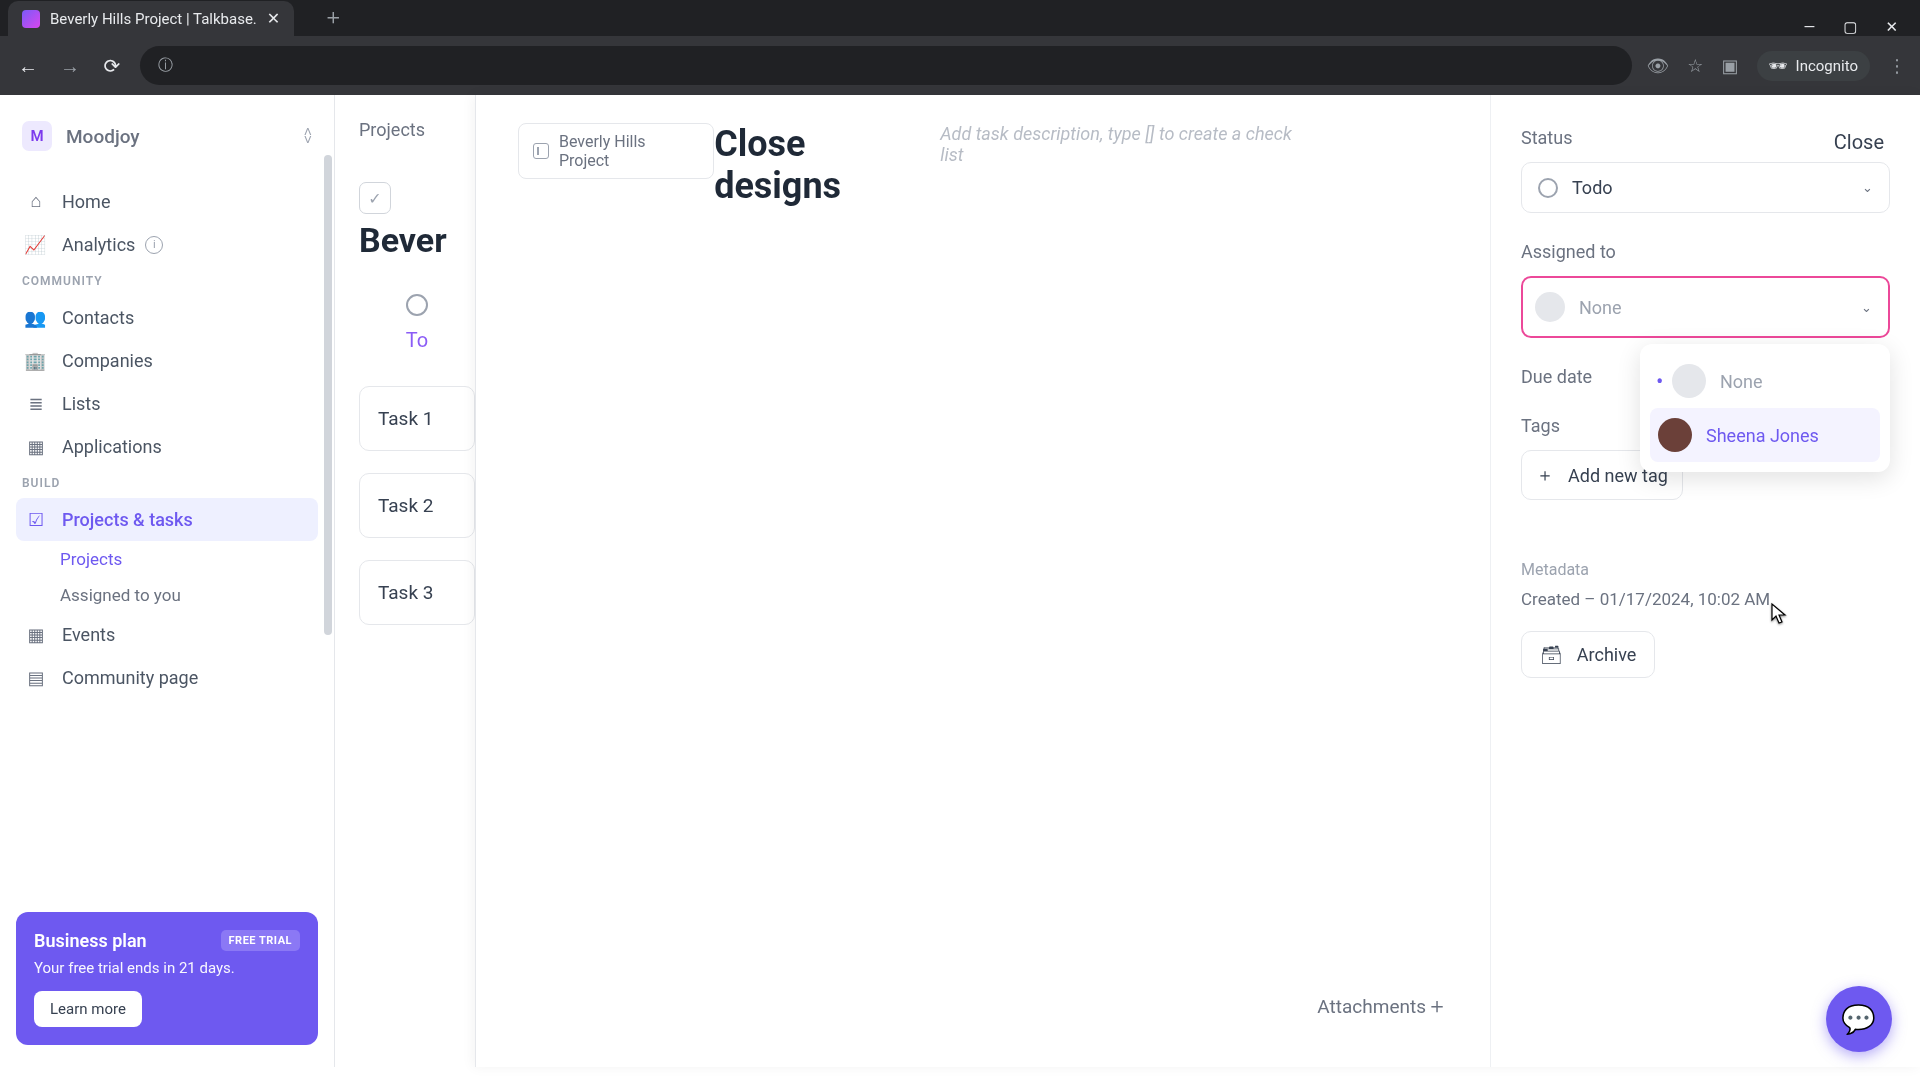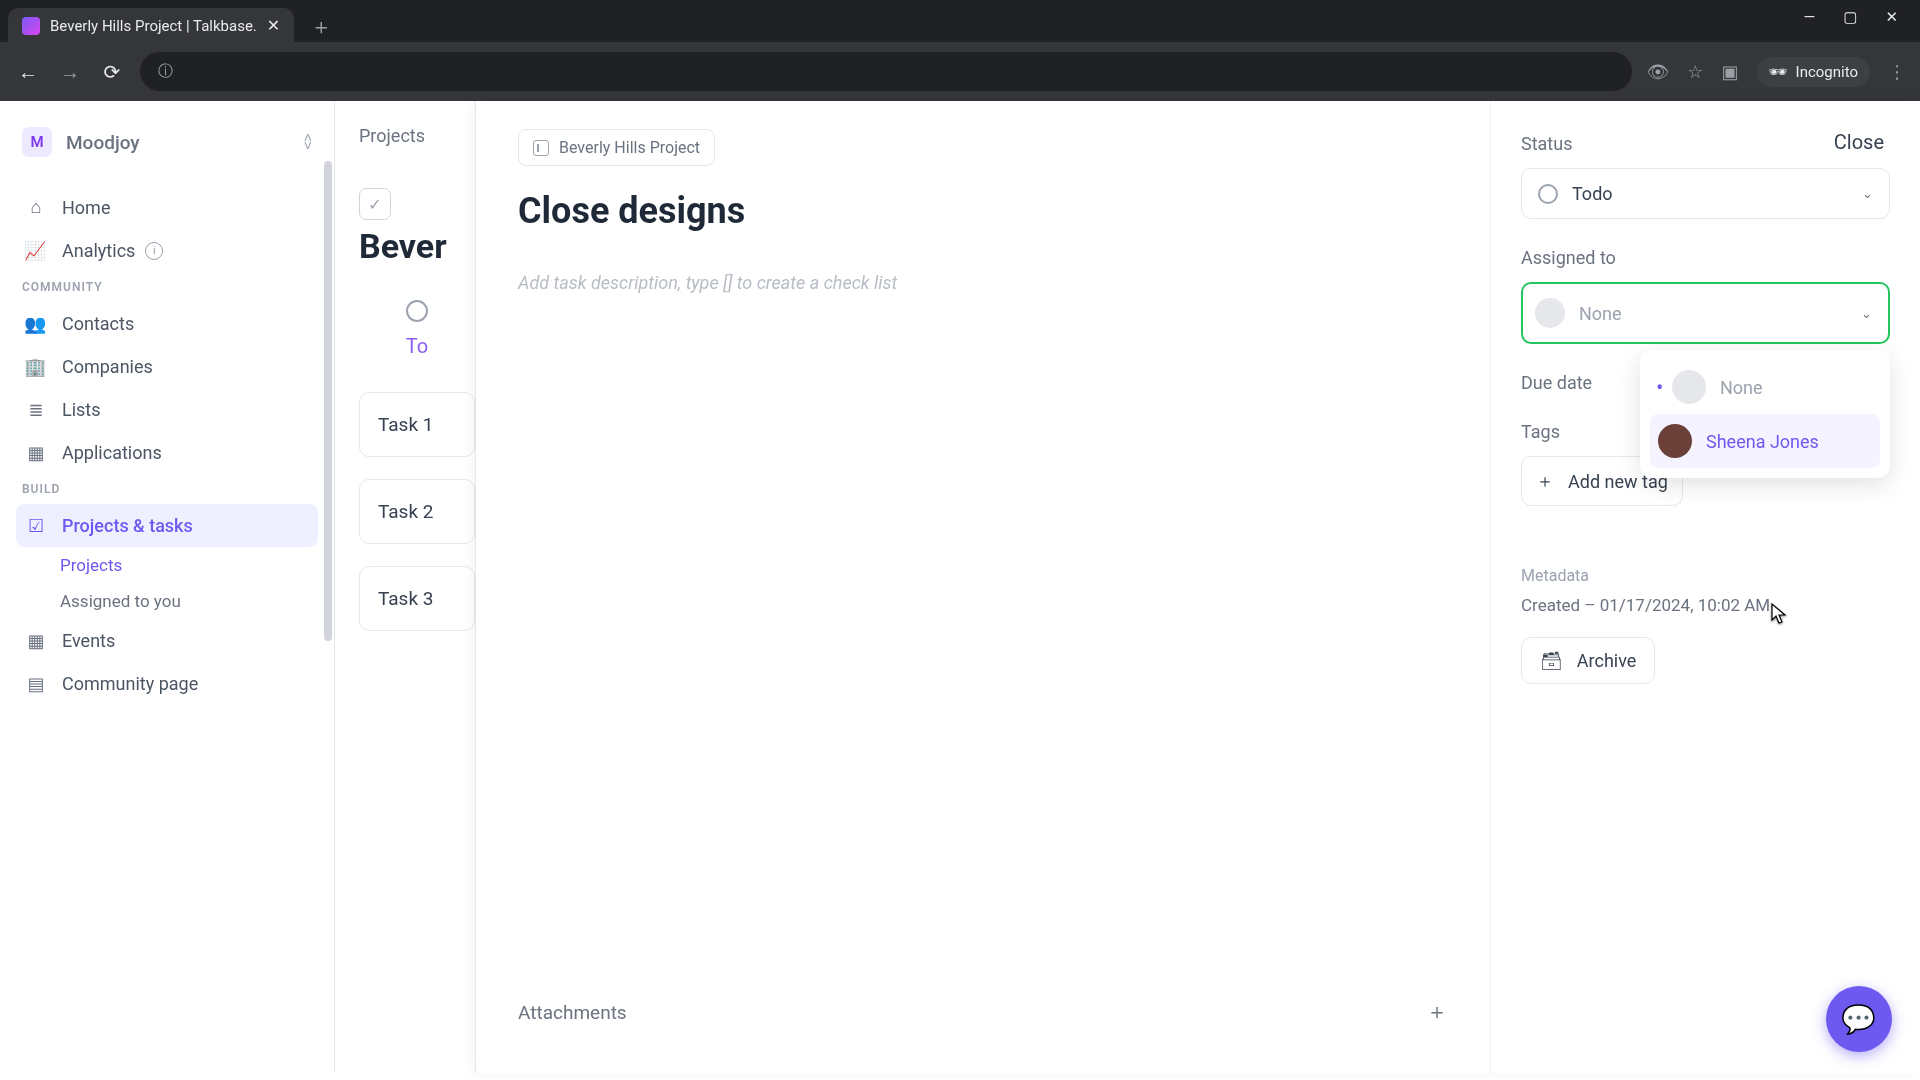--- a/index.html
+++ b/index.html
@@ -1,20 +1,20 @@
 <!DOCTYPE html>
 <html><head>
 <meta charset="utf-8">
 <style>
 * { margin:0; padding:0; box-sizing:border-box; font-family:-apple-system,BlinkMacSystemFont,"Segoe UI",Roboto,sans-serif; }
 body { background:#fff; width:1920px; height:1080px; overflow:hidden; position:relative; }
 
 
 .browser-chrome { background:#202124; color:#e8eaed; }
-.tab-strip { display:flex; align-items:flex-start; height:42px; padding:8px 8px 0 8px; gap:8px; }
+.tab-strip { display:flex; align-items:flex-end; height:36px; padding:8px 8px 0 8px; gap:20px; }
 .tab { display:flex; align-items:center; gap:10px; background:#35363a; border-radius:10px 10px 0 0; padding:8px 14px; font-size:15px; color:#e8eaed; min-width:260px; }
 .tab .favicon { width:18px; height:18px; border-radius:4px; background:linear-gradient(135deg,#7a5af8,#d946ef); }
 .tab .close { margin-left:auto; font-size:16px; cursor:pointer; }
 .newtab { color:#9aa0a6; font-size:22px; cursor:pointer; padding:4px 8px; }
 .window-controls { margin-left:auto; display:flex; gap:28px; padding-right:14px; color:#e8eaed; }
 .window-controls span { cursor:pointer; font-size:15px; }
 .toolbar { display:flex; align-items:center; gap:14px; padding:10px 14px; background:#35363a; }
 .nav-btn { width:28px; height:28px; display:flex; align-items:center; justify-content:center; color:#9aa0a6; cursor:pointer; font-size:20px; }
 .nav-btn.enabled { color:#e8eaed; }
 .address { flex:1; background:#202124; border-radius:22px; padding:10px 18px; color:#e8eaed; font-size:17px; display:flex; align-items:center; gap:10px; }
@@ -53,36 +53,36 @@
 .breadcrumb { font-size:18px; color:#6b7280; margin-bottom:42px; white-space:nowrap; }
 .proj-header { display:flex; align-items:center; gap:14px; margin-bottom:6px; }
 .proj-icon-box { width:32px; height:32px; border:1.5px solid #d1d5db; border-radius:7px; display:flex; align-items:center; justify-content:center; color:#9ca3af; }
 .proj-title { font-size:34px; font-weight:700; color:#1f2937; white-space:nowrap; margin-bottom:34px; }
 .col-status { display:flex; align-items:center; gap:12px; font-size:20px; color:#8b5cf6; margin-bottom:34px;flex-direction:column; }
 .status-circle { width:22px; height:22px; border:2.5px solid #9ca3af; border-radius:50%; }
 .task-card { border:1px solid #e5e7eb; border-radius:10px; padding:20px 18px; font-size:19px; color:#374151; margin-bottom:22px; white-space:nowrap; }
 
 
 .task-panel { flex:1; display:flex; border-left:1px solid #e5e7eb; box-shadow:-2px 0 12px rgba(0,0,0,.05); background:#fff; }
-.task-main { flex:1; padding:28px 42px; display:flex; flex-direction:column; }
+.task-main { flex:1; padding:28px 42px; display:flex; flex-direction:row; }
 .close-btn { position:absolute; top:130px; right:36px; font-size:20px; color:#374151; cursor:pointer; background:none; border:none; }
 .proj-chip { display:inline-flex; align-items:center; gap:10px; border:1px solid #e5e7eb; border-radius:8px; padding:8px 14px; color:#6b7280; font-size:16px; margin-bottom:24px; align-self:flex-start; }
 .chip-icon { width:16px; height:16px; border:1.5px solid #9ca3af; border-radius:3px; position:relative; }
 .chip-icon::after { content:""; position:absolute; left:3px; top:3px; bottom:3px; width:1.5px; background:#9ca3af; }
 .task-title { font-size:36px; font-weight:700; color:#1f2937; margin-bottom:40px; }
 .task-desc { color:#b7bcc5; font-style:italic; font-size:18px; }
 .attachments { margin-top:auto; display:flex; align-items:center; justify-content:space-between; padding:18px 0; color:#6b7280; font-size:19px; border-top:0; }
 .attach-plus { font-size:22px; color:#6b7280; cursor:pointer; }
 
 
 .task-side { width:430px; border-left:1px solid #eef0f3; padding:32px 30px; position:relative; }
 .side-label { font-size:18px; color:#6b7280; margin-bottom:14px; }
 .side-block { margin-bottom:28px; }
 .select-box { border:1px solid #e5e7eb; border-radius:10px; padding:14px 16px; display:flex; align-items:center; gap:14px; font-size:18px; color:#374151; cursor:pointer; position:relative; }
-.select-box.focused { border:2px solid #22c55e;padding-left:12px; }
+.select-box.focused { border:2px solid #ec4899;padding-left:12px; }
 .select-caret { margin-left:auto; color:#6b7280; font-size:13px; }
 .status-ring { width:20px; height:20px; border:2.5px solid #9ca3af; border-radius:50%; }
 .assignee-none { width:30px; height:30px; border-radius:50%; background:#e5e7eb; }
 .none-text { color:#9ca3af; }
 
 
 .dropdown { position:absolute; top:100%; right:-2px; margin-top:8px; width:250px; background:#fff; border-radius:12px; box-shadow:0 6px 24px rgba(0,0,0,.12); padding:10px; z-index:50; }
 .dd-item { display:flex; align-items:center; gap:14px; padding:10px 8px; border-radius:8px; font-size:18px; cursor:pointer; }
 .dd-item.selected::before { content:"•"; color:#6e59f0; font-size:22px; position:absolute; left:6px; }
 .dd-item.selected { padding-left:22px; color:#9ca3af; }
@@ -189,20 +189,28 @@
     <div class="nav-sub">Assigned to you</div>
     <div class="nav-item">
       <span class="icon">▦</span>
       <span>Events</span>
     </div>
     <div class="nav-item">
       <span class="icon">▤</span>
       <span>Community page</span>
     </div>
 
+    <div class="promo">
+      <div class="promo-top">
+        <div class="promo-title">Business plan</div>
+        <div class="promo-badge">FREE TRIAL</div>
+      </div>
+      <div class="promo-text">Your free trial ends in 21 days.</div>
+      <button class="promo-btn">Learn more</button>
+    </div>
   </div>
 
   <div class="main-col">
     <div class="breadcrumb">Projects</div>
     <div class="proj-header">
       <div class="proj-icon-box">✓</div>
     </div>
     <div class="proj-title">Bever</div>
     <div class="col-status">
       <div class="status-circle"></div>

